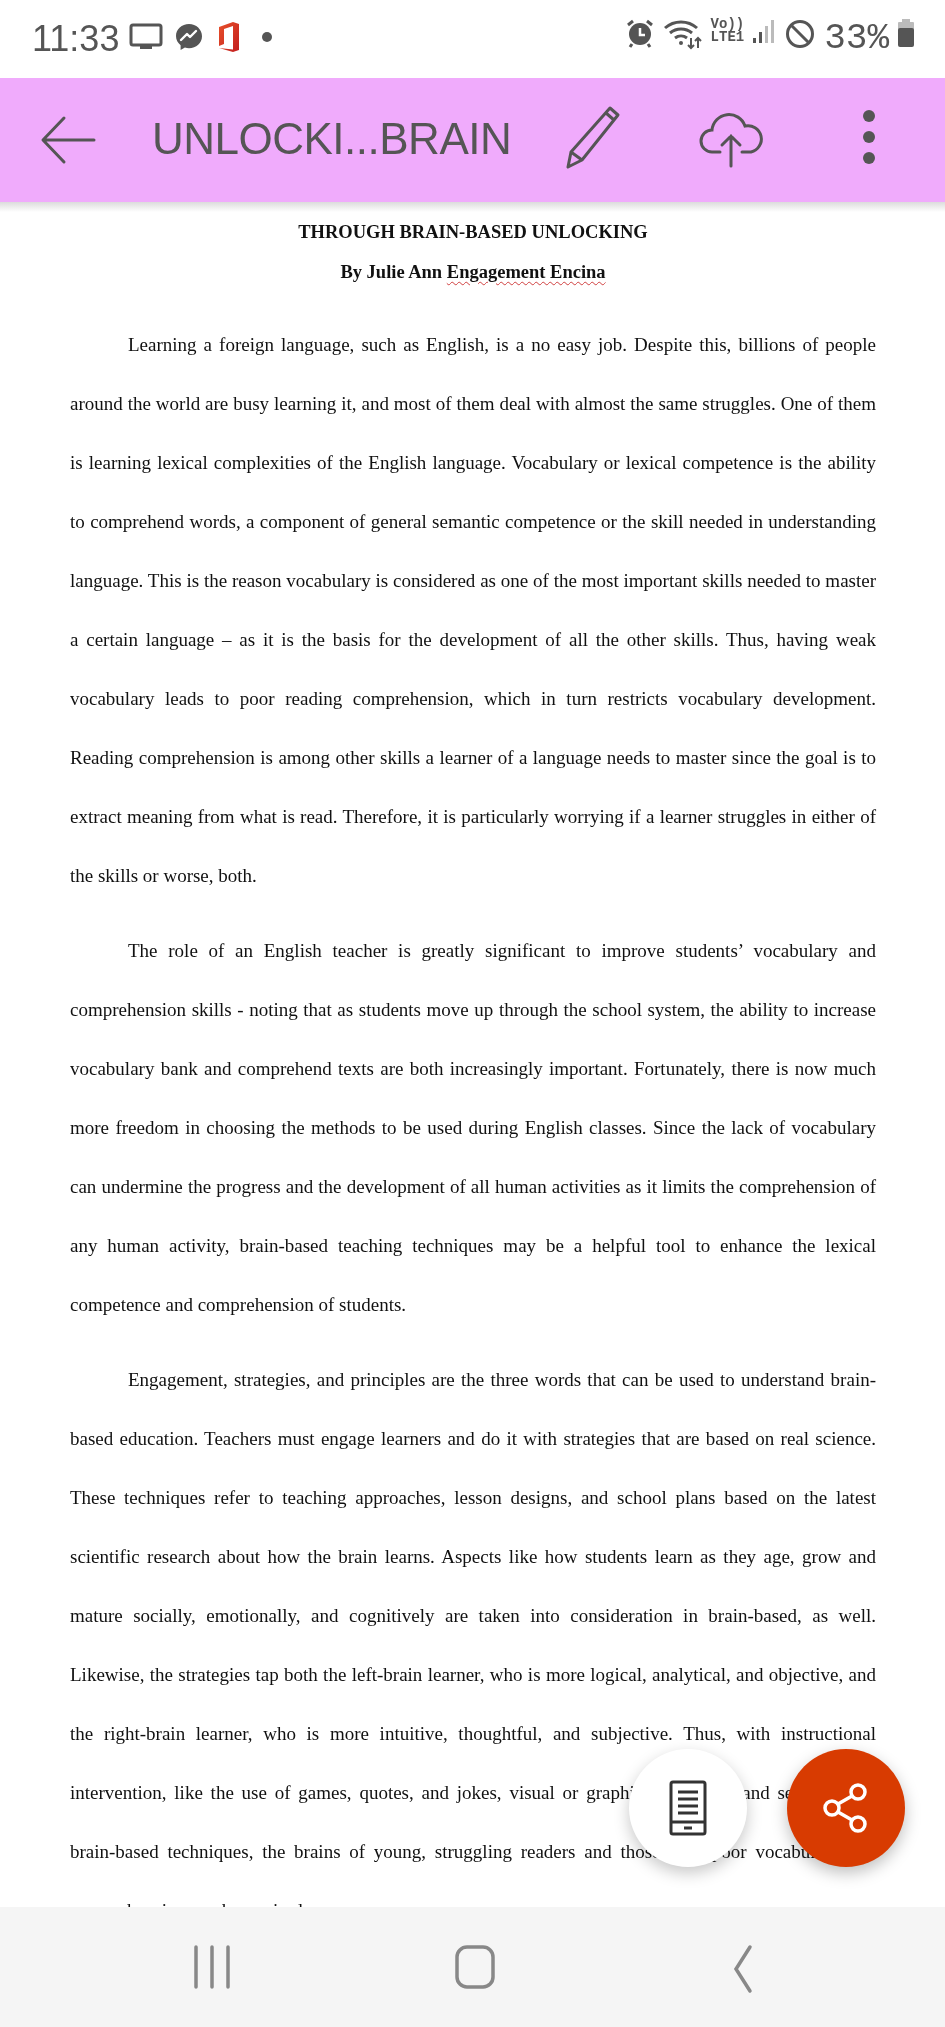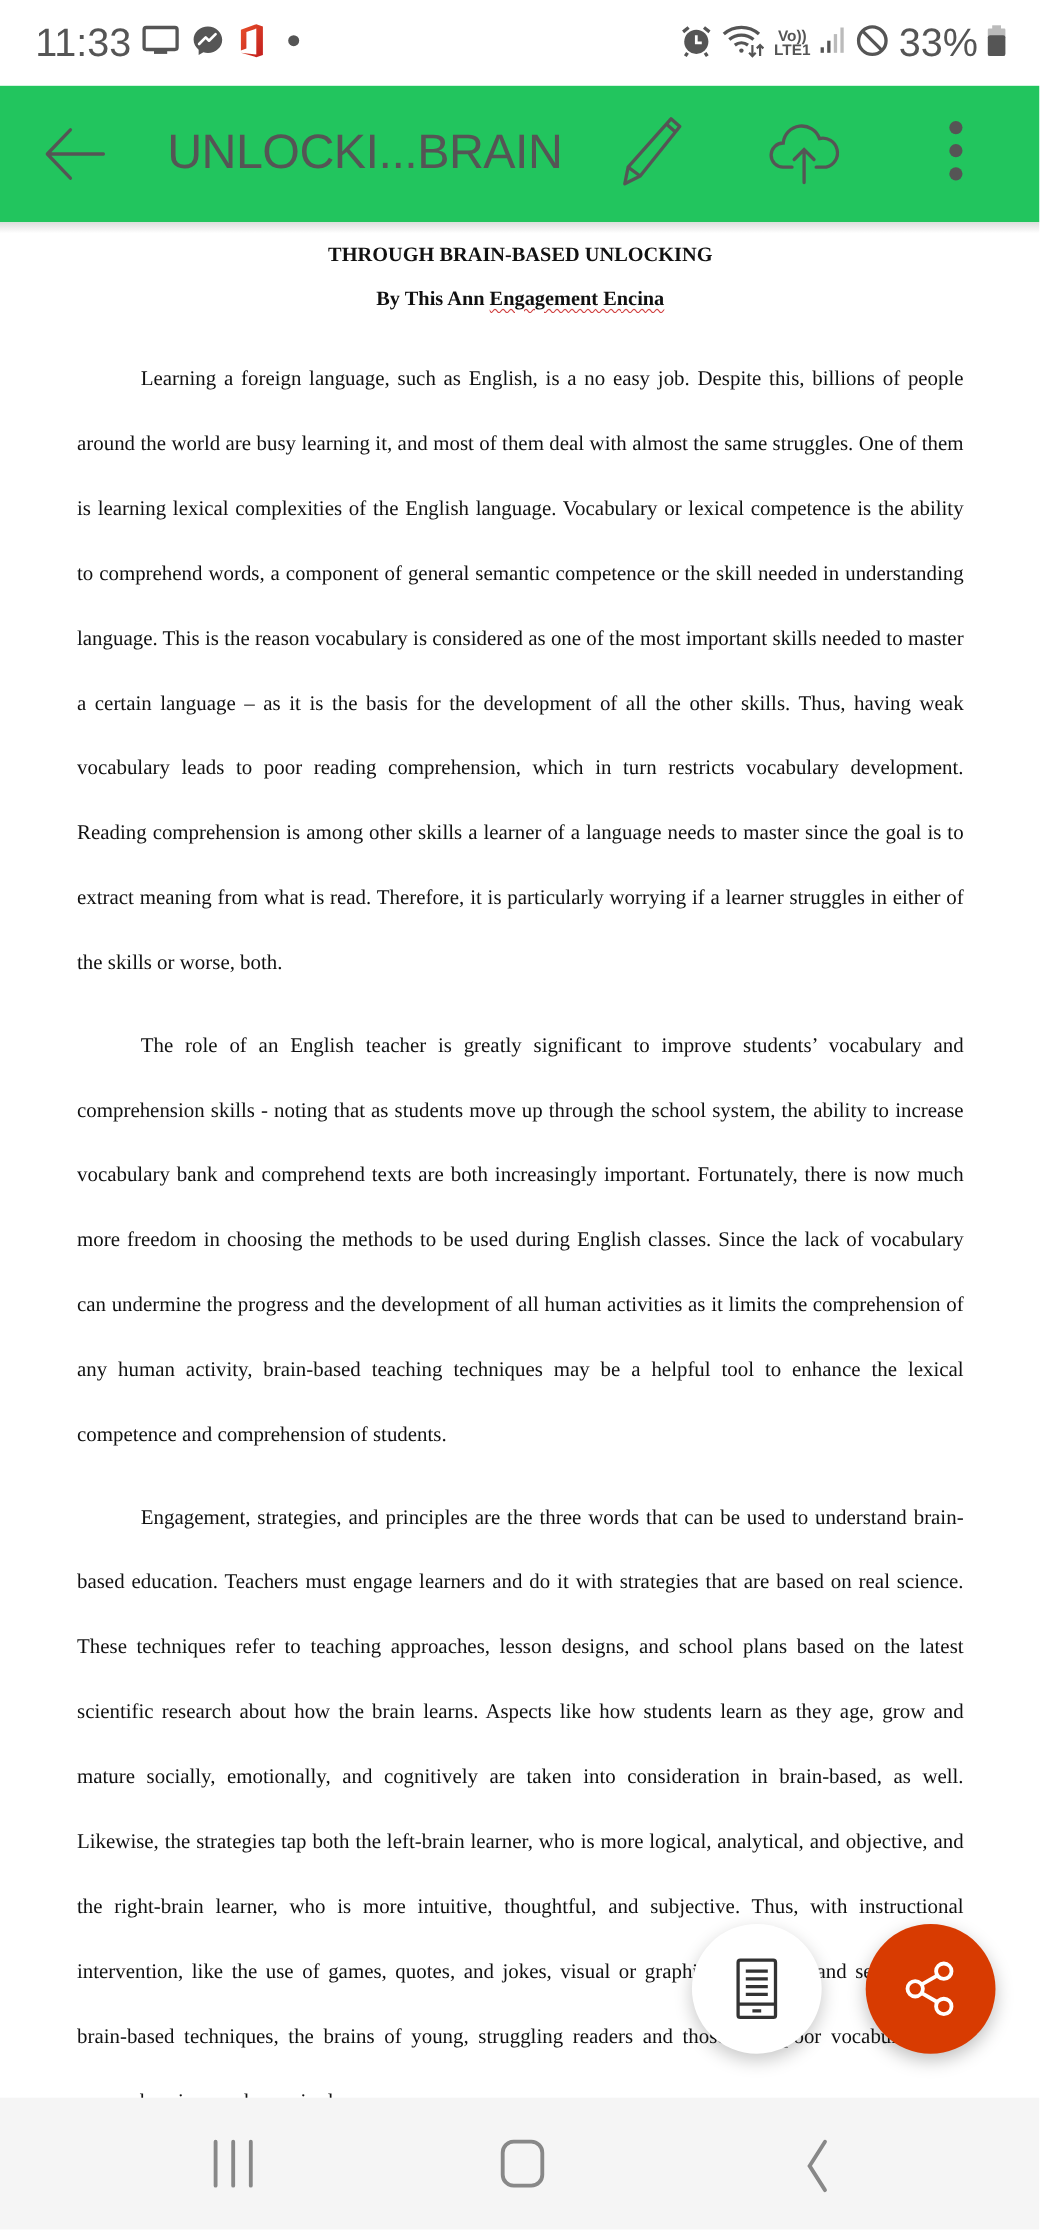--- a/index.html
+++ b/index.html
@@ -3,26 +3,26 @@
 <meta charset="utf-8">
 <style>
   * { box-sizing: border-box; margin: 0; padding: 0; }
   html, body { width: 945px; height: 2027px; overflow: hidden; background: #ffffff; }
   body { position: relative; font-family: "Liberation Sans", sans-serif; color: #444; }
 
   
   .status-bar { position: absolute; left: 0; top: 0; width: 945px; height: 78px; background: #fff; }
   .sb-left { position: absolute; left: 32px; top: 18px; height: 42px; display: flex; align-items: center; gap: 10px; }
   .sb-time { font-size: 36px; color: #555; letter-spacing: 0px; font-family: "Liberation Sans", sans-serif; }
-  .sb-right { position: absolute; right: 30px; top: 18px; height: 42px; display: flex; align-items: center; gap: 8px; }
+  .sb-right { position: absolute; right: 30px; top: 18px; height: 42px; display: flex; align-items: flex-start; gap: 8px; font-family: Liberation Mono, monospace; }
   .sb-pct { font-size: 36px; color: #555; }
   .lte { display: flex; flex-direction: column; align-items: center; line-height: 13px; font-size: 14px; color: #555; font-weight: bold; }
 
   
-  .app-bar { position: absolute; left: 0; top: 78px; width: 945px; height: 124px; background: #22c55e; text-align: right; }
+  .app-bar { position: absolute; left: 0; top: 78px; width: 945px; height: 124px; background: #f0abfc; text-align: right; }
   .app-bar-shadow { position: absolute; left: 0; top: 202px; width: 945px; height: 10px;
     background: linear-gradient(#dcdcdc, rgba(255,255,255,0)); }
   .ab-back { position: absolute; left: 38px; top: 32px; width: 60px; height: 60px; cursor: pointer; }
   .ab-title { position: absolute; left: 152px; top: 30px; font-size: 44px; color: #555; letter-spacing: -0.5px; line-height: 62px; }
   .ab-edit { position: absolute; left: 562px; top: 26px; width: 60px; height: 66px; cursor: pointer; }
   .ab-cloud { position: absolute; left: 698px; top: 30px; width: 66px; height: 60px; cursor: pointer; }
   .ab-more { position: absolute; left: 852px; top: 30px; width: 34px; height: 60px; cursor: pointer; }
 
   
   .doc { position: absolute; left: 70px; top: 212px; width: 806px; font-family: "Liberation Serif", serif; color: #111; }
@@ -151,21 +151,21 @@
         <circle cx="17" cy="29" r="6" fill="#555"></circle>
         <circle cx="17" cy="50" r="6" fill="#555"></circle>
       </svg>
   </div>
 </div>
 <div class="app-bar-shadow"></div>
 
 <div class="doc">
   <div class="doc-title">THROUGH BRAIN-BASED UNLOCKING</div>
   <div class="doc-title">
-    <span>By This Ann </span><span class="author-name">Engagement Encina</span>
+    <span>By Julie Ann </span><span class="author-name">Engagement Encina</span>
   </div>
   <p class="para p1">Learning a foreign language, such as English, is a no easy job. Despite this, billions of people around the world are busy learning it, and most of them deal with almost the same struggles. One of them is learning lexical complexities of the English language. Vocabulary or lexical competence is the ability to comprehend words, a component of general semantic competence or the skill needed in understanding language. This is the reason vocabulary is considered as one of the most important skills needed to master a certain language – as it is the basis for the development of all the other skills. Thus, having weak vocabulary leads to poor reading comprehension, which in turn restricts vocabulary development.  Reading comprehension is among other skills a learner of a language needs to master since the goal is to extract meaning from what is read. Therefore, it is particularly worrying if a learner struggles in either of the skills or worse, both.</p>
   <p class="para p2">The role of an English teacher is greatly significant to improve students’ vocabulary and comprehension skills - noting that as students move up through the school system, the ability to increase vocabulary bank and comprehend texts are both increasingly important. Fortunately, there is now much more freedom in choosing the methods to be used during English classes. Since the lack of vocabulary can undermine the progress and the development of all human activities as it limits the comprehension of any human activity, brain-based teaching techniques may be a helpful tool to enhance the lexical competence and comprehension of students.</p>
   <p class="para p3">Engagement, strategies, and principles are the three words that can be used to understand brain-based education. Teachers must engage learners and do it with strategies that are based on real science. These techniques refer to teaching approaches, lesson designs, and school plans based on the latest scientific research about how the brain learns. Aspects like how students learn as they age, grow and mature socially, emotionally, and cognitively are taken into consideration in brain-based, as well. Likewise, the strategies tap both the left-brain learner, who is more logical, analytical, and objective, and the right-brain learner, who is more intuitive, thoughtful, and subjective. Thus, with instructional intervention, like the use of games, quotes, and jokes, visual or graphic organizers, and semantics as brain-based techniques, the brains of young, struggling readers and those with poor vocabulary and comprehension can be rewired.</p>
 </div>
 
 <div class="fab fab-reading">
   <svg width="40" height="56" viewBox="0 0 40 56">
       <rect x="3" y="2" width="34" height="52" rx="2" stroke="#333" stroke-width="3" fill="none"></rect>
       <path d="M10 12h20M10 19h20M10 26h20M10 33h20M3 42h34M16 48h8" stroke="#333" stroke-width="3"></path>

